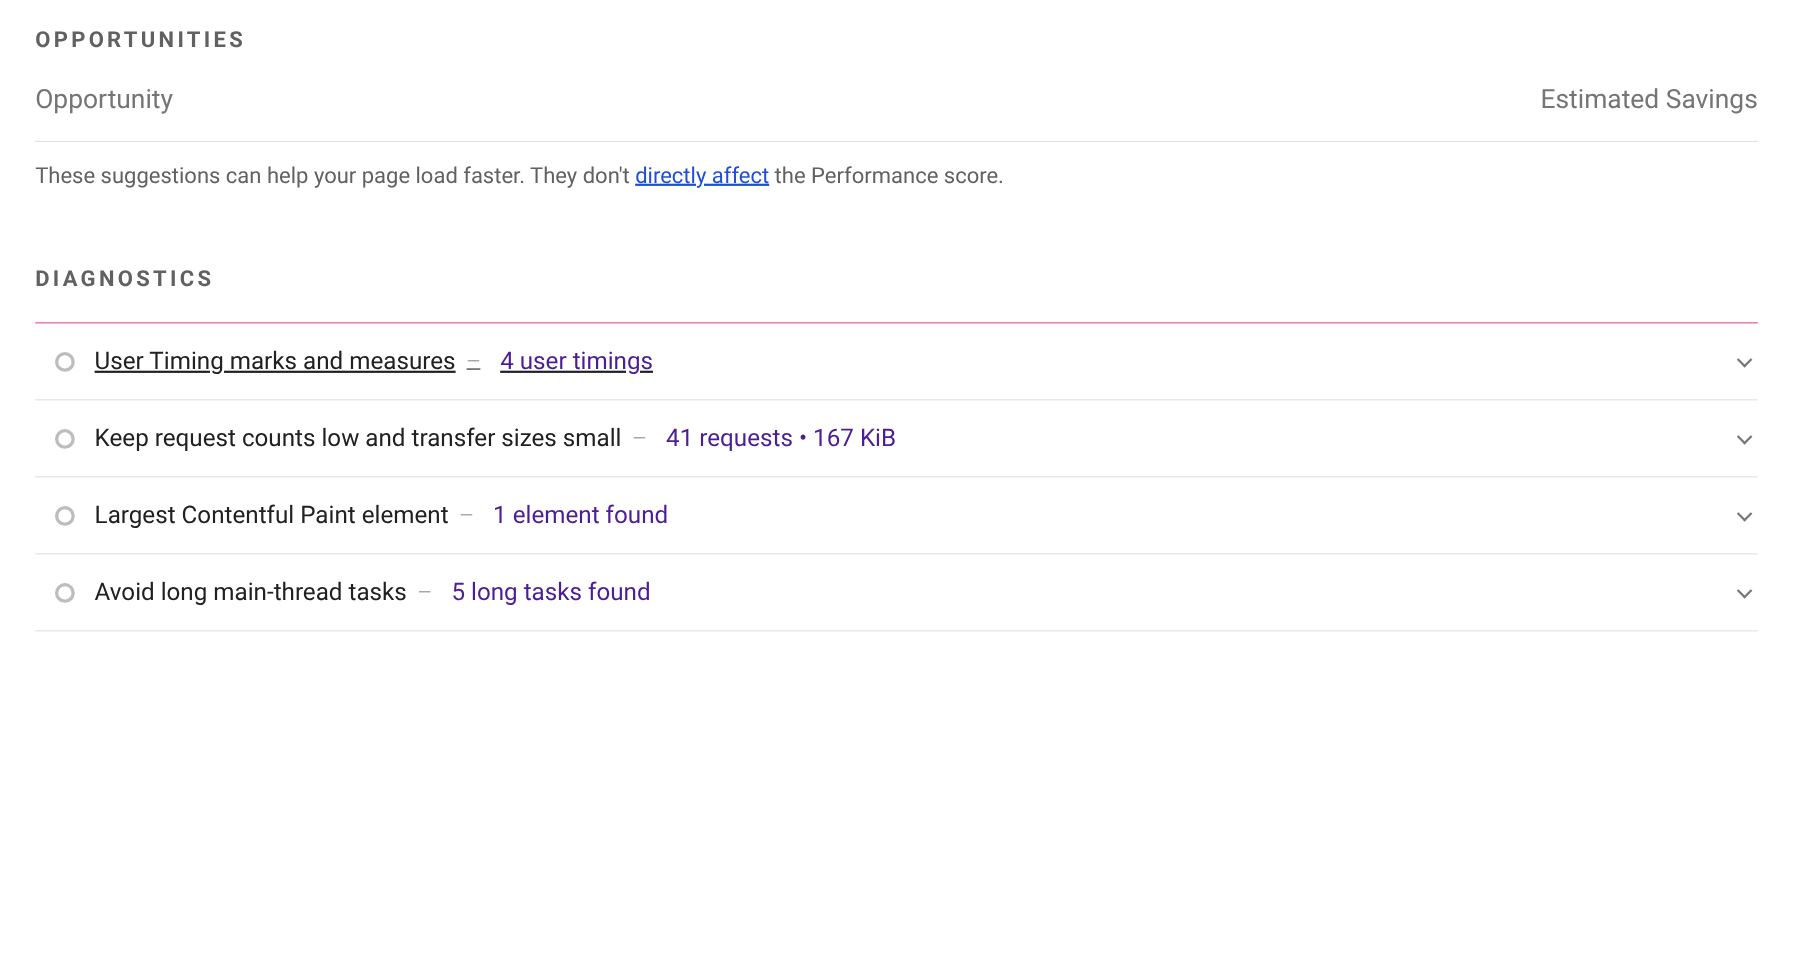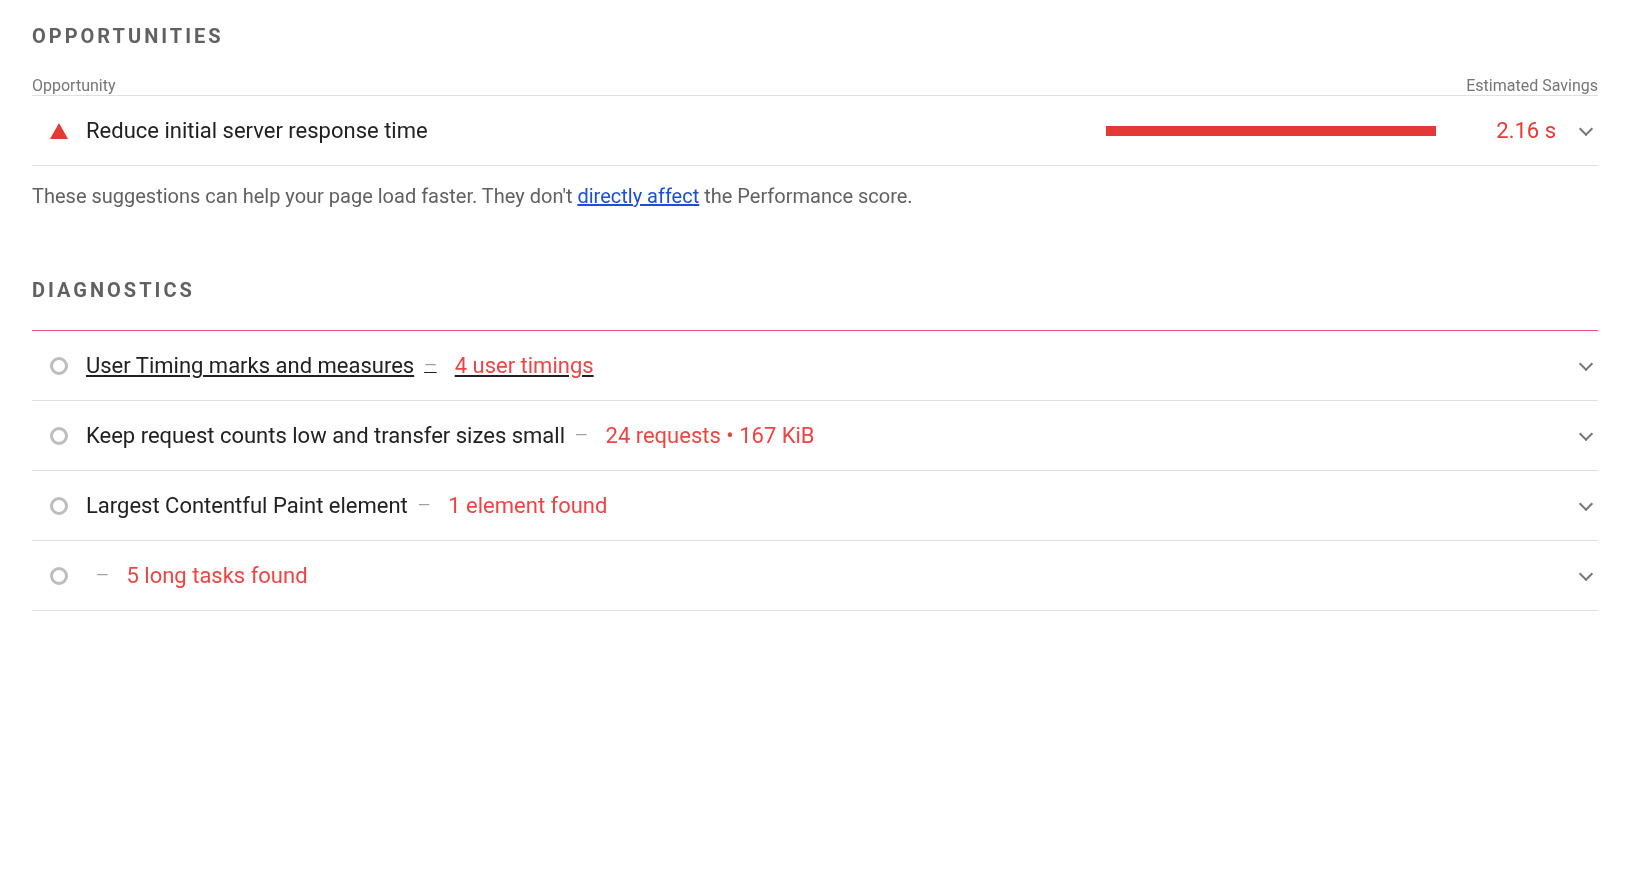--- a/index.html
+++ b/index.html
@@ -14,22 +14,22 @@
     font-size: 20px;
     letter-spacing: 3px;
     color: #616161;
     font-weight: 700;
     margin-bottom: 28px;
   }
   .col-headers {
     display: flex;
     justify-content: space-between;
     color: #757575;
-    font-size: 16px;
-    padding-bottom: 0;
+    font-size: 24px;
+    padding-bottom: 24px;
     border-bottom: 1px solid #e0e0e0;
   }
   .audit-row {
     display: flex;
     align-items: center;
     padding: 22px 0;
     border-bottom: 1px solid #e0e0e0;
     cursor: pointer;
   }
   .icon-cell {
@@ -50,21 +50,21 @@
     border: 3px solid #bdbdbd;
     border-radius: 50%;
   }
   .title-cell {
     flex: 0 0 auto;
     font-size: 22px;
     color: #212121;
   }
   .detail-cell {
     font-size: 22px;
-    color: #ef4444;
+    color: #4c1d95;
     margin-left: 8px;
   }
   .dash { color: #9e9e9e; margin: 0 10px; }
   .spacer { flex: 1 1 auto; }
   .bar-cell {
     width: 330px;
     height: 10px;
     background: #E53935;
     margin-right: 40px;
   }
@@ -110,32 +110,20 @@
 <body>
 
 <section>
   <h2 class="section-heading">OPPORTUNITIES</h2>
 
   <div class="col-headers">
     <span>Opportunity</span>
     <span>Estimated Savings</span>
   </div>
 
-  <div class="audit-row">
-    <div class="icon-cell">
-      <div class="triangle-icon"></div>
-    </div>
-    <div class="title-cell">Reduce initial server response time</div>
-    <div class="spacer"></div>
-    <div class="bar-cell"></div>
-    <div class="savings-cell">2.16 s</div>
-    <div class="chevron-cell">
-      <div class="chevron-down"></div>
-    </div>
-  </div>
 
   <p class="footer-note">
     <span>These suggestions can help your page load faster. They don't </span><a href="#" class="link">directly affect</a><span> the Performance score.</span>
   </p>
 </section>
 
 <section class="diagnostics-section">
   <h2 class="section-heading">DIAGNOSTICS</h2>
 
   <div class="diag-list">
@@ -152,21 +140,21 @@
         <div class="chevron-down"></div>
       </div>
     </div>
 
     <div class="audit-row">
       <div class="icon-cell">
         <div class="circle-icon"></div>
       </div>
       <div class="title-cell">Keep request counts low and transfer sizes small</div>
       <span class="dash">—</span>
-      <div class="detail-cell">24 requests • 167 KiB</div>
+      <div class="detail-cell">41 requests • 167 KiB</div>
       <div class="spacer"></div>
       <div class="chevron-cell">
         <div class="chevron-down"></div>
       </div>
     </div>
 
     <div class="audit-row">
       <div class="icon-cell">
         <div class="circle-icon"></div>
       </div>
@@ -176,20 +164,21 @@
       <div class="spacer"></div>
       <div class="chevron-cell">
         <div class="chevron-down"></div>
       </div>
     </div>
 
     <div class="audit-row">
       <div class="icon-cell">
         <div class="circle-icon"></div>
       </div>
+      <div class="title-cell">Avoid long main-thread tasks</div>
       <span class="dash">—</span>
       <div class="detail-cell">5 long tasks found</div>
       <div class="spacer"></div>
       <div class="chevron-cell">
         <div class="chevron-down"></div>
       </div>
     </div>
 
   </div>
 

